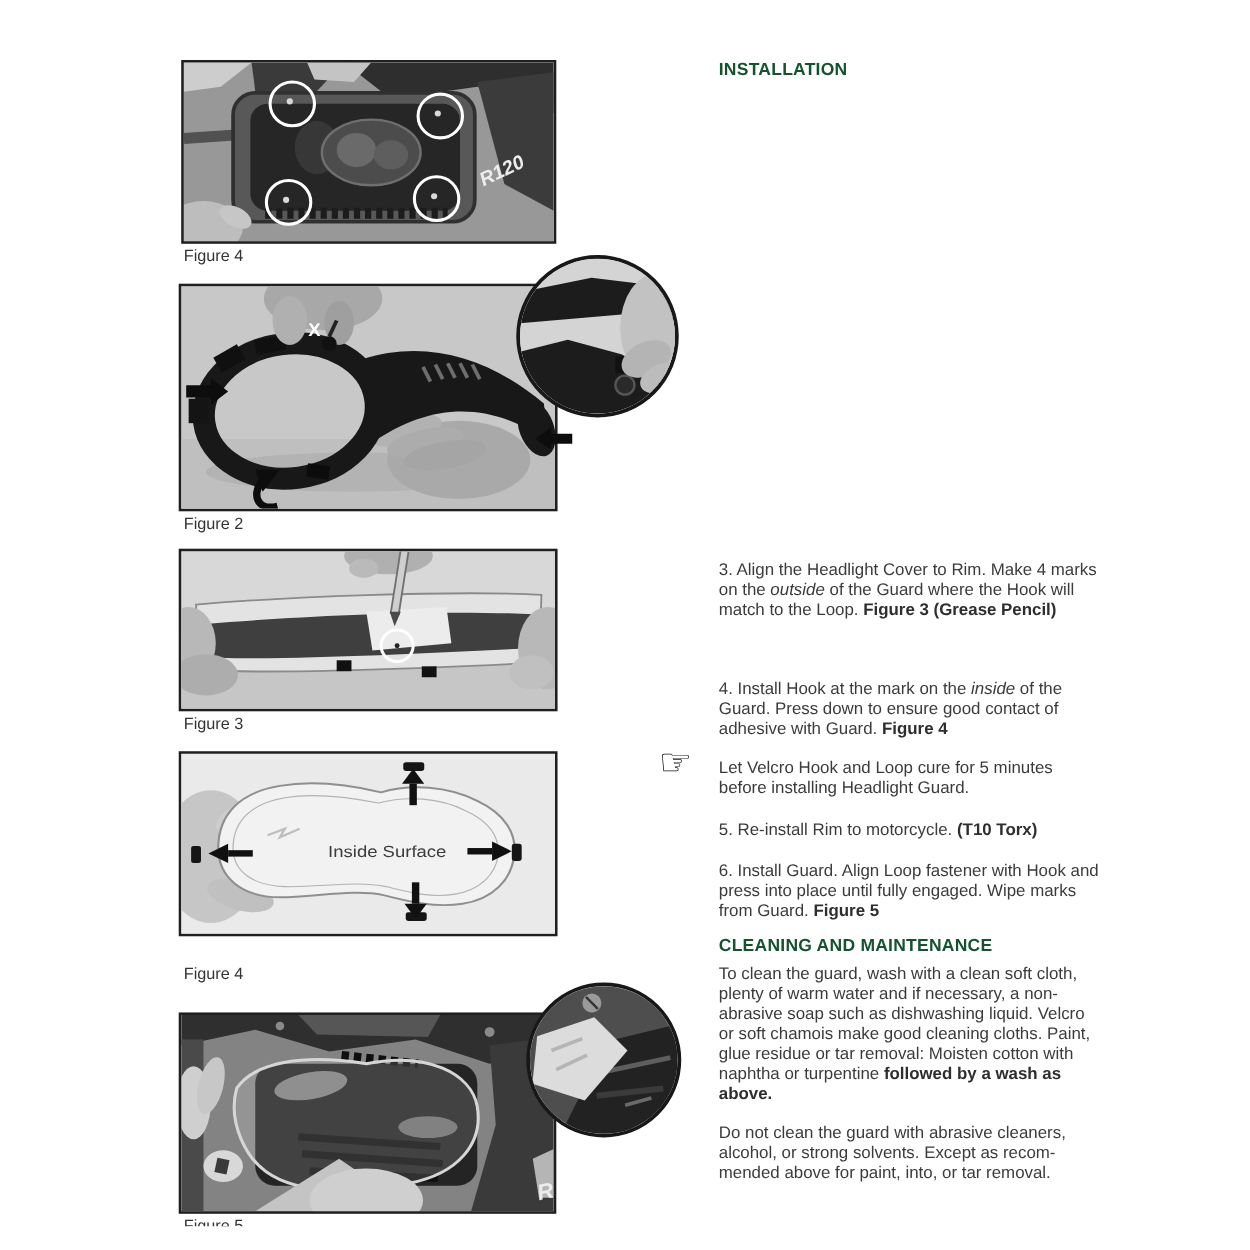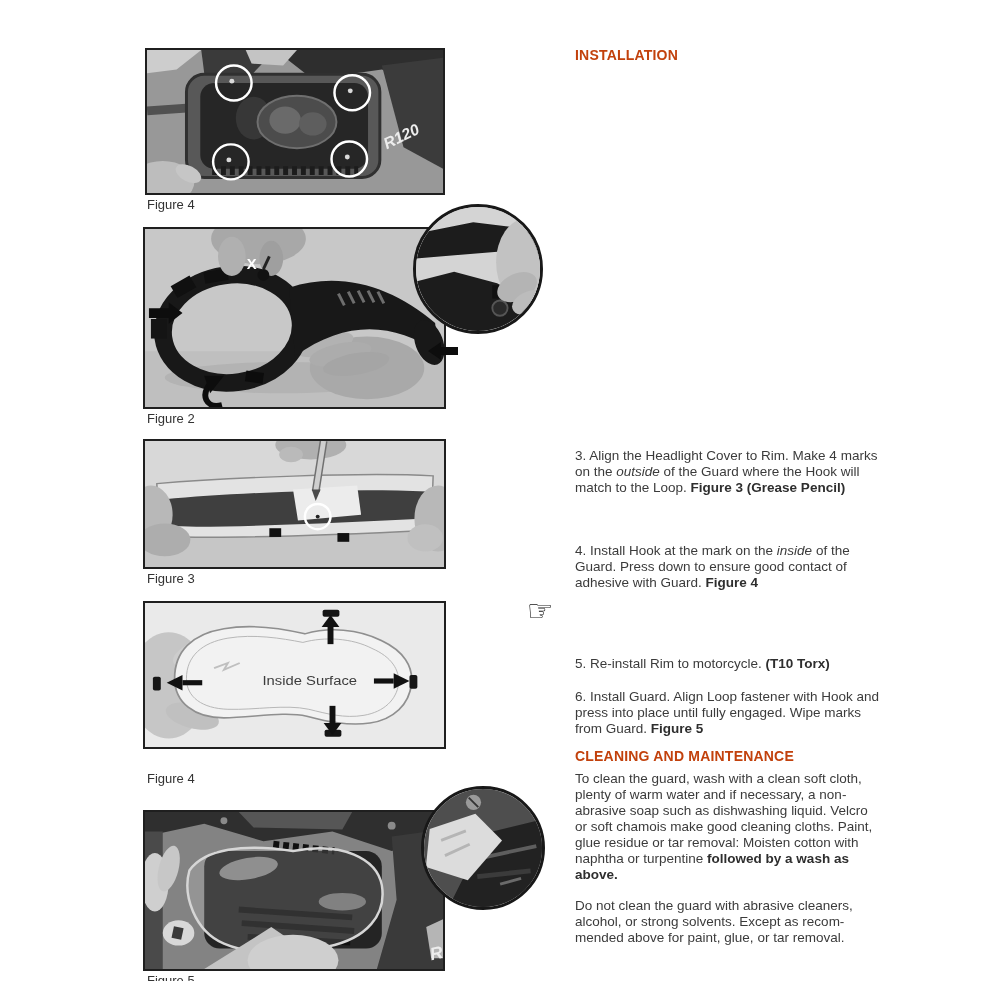--- a/index.html
+++ b/index.html
@@ -10,21 +10,21 @@
   .frame svg{display:block;width:100%;height:100%;}
   .inset{position:absolute;border-radius:50%;box-sizing:border-box;border:3px solid #181818;
          overflow:hidden;z-index:3;background:#d2d2d2;}
   .inset svg{display:block;width:100%;height:100%;}
   .caption{position:absolute;font-size:13px;line-height:14px;color:#333333;z-index:2;}
   .cap-clip{height:7px;overflow:hidden;}
   .txt{position:absolute;left:575px;width:305px;margin:0;font-size:13.5px;
        line-height:16px;color:#3b3b3b;}
   .txt b{color:#2e2e2e;}
   .h{position:absolute;left:575px;margin:0;font-size:14px;font-weight:bold;
-     color:#c2410c;letter-spacing:.2px;}
+     color:#14532d;letter-spacing:.2px;}
   .manicule{position:absolute;left:527px;top:596px;font-size:30px;line-height:30px;
             color:#141414;z-index:2;font-family:"DejaVu Sans",sans-serif;}
   .overlay-arrow{position:absolute;z-index:4;}
 </style>
 </head>
 <body>
 
 <div class="page">
 
   <div class="frame" style="left:145px;top:48px;width:300px;height:147px">
@@ -248,24 +248,25 @@
 
   <h3 class="h" style="top:47px">INSTALLATION</h3>
 
 
 
   <p class="txt" style="top:448px"><span>3. Align the Headlight Cover to Rim. Make 4 marks on the </span><i>outside</i><span> of the Guard where the Hook will match to the Loop. </span><b>Figure 3 (Grease Pencil)</b></p>
 
   <p class="txt" style="top:543px"><span>4. Install Hook at the mark on the </span><i>inside</i><span> of the Guard. Press down to ensure good contact of adhesive with Guard. </span><b>Figure 4</b></p>
 
   <span class="manicule">☞</span>
+  <p class="txt" style="top:606px"><span>Let Velcro Hook and Loop cure for 5 minutes before installing Headlight Guard.</span></p>
 
   <p class="txt" style="top:656px"><span>5. Re-install Rim to motorcycle. </span><b>(T10 Torx)</b></p>
 
   <p class="txt" style="top:689px"><span>6. Install Guard. Align Loop fastener with Hook and press into place until fully engaged. Wipe marks from Guard. </span><b>Figure 5</b></p>
 
   <h3 class="h" style="top:748px">CLEANING AND MAINTENANCE</h3>
 
   <p class="txt" style="top:771px"><span>To clean the guard, wash with a clean soft cloth, plenty of warm water and if necessary, a non-abrasive soap such as dishwashing liquid. Velcro or soft chamois make good cleaning cloths. Paint, glue residue or tar removal: Moisten cotton with naphtha or turpentine </span><b>followed by a wash as above.</b></p>
 
-  <p class="txt" style="top:898px">Do not clean the guard with abrasive cleaners, alcohol, or strong solvents. Except as recom-mended above for paint, glue, or tar removal.</p>
+  <p class="txt" style="top:898px">Do not clean the guard with abrasive cleaners, alcohol, or strong solvents. Except as recom-mended above for paint, into, or tar removal.</p>
 
 </div>
 
 </body></html>

